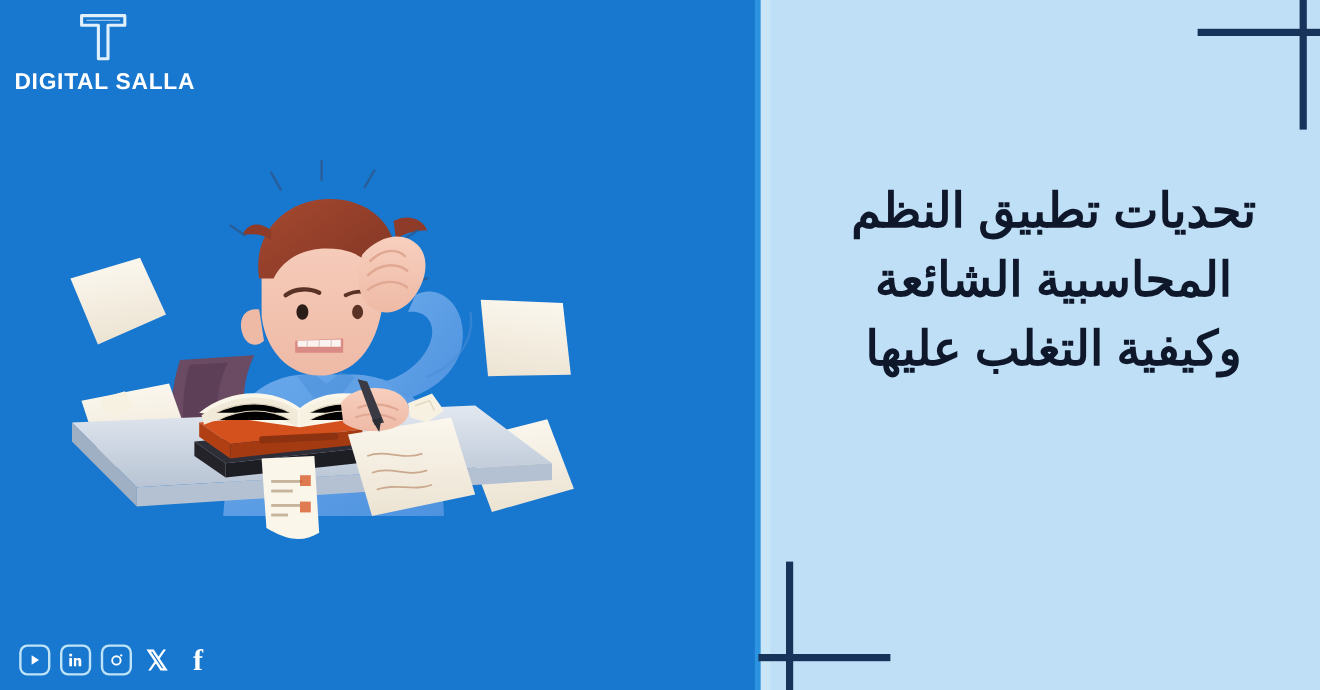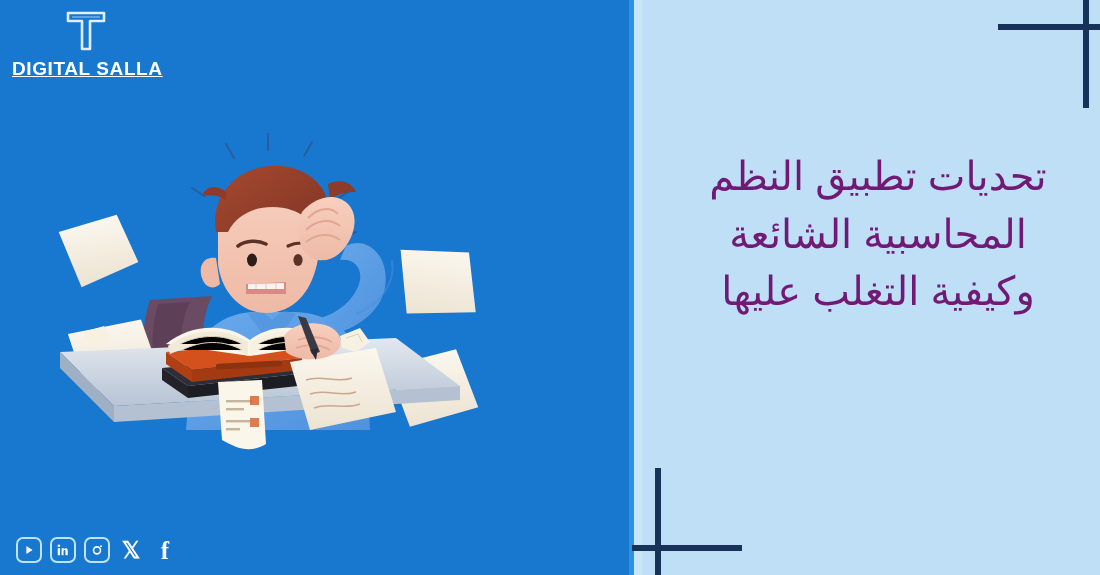--- a/index.html
+++ b/index.html
@@ -64,34 +64,33 @@
   .logo-word {
     position: absolute;
     left: 0px; top: 50px;
     width: 150px;
     text-align: center;
     color: #ffffff;
     font-size: 19px;
     font-weight: bold;
     letter-spacing: 0.6px;
     white-space: nowrap;
-    text-decoration: underline;
   }
 
   
   .headline {
     position: absolute;
     right: 52px;
     top: 148px;
     width: 340px;
     text-align: center;
     direction: rtl;
-    color: #701a75;
+    color: #0f172a;
     font-size: 40px;
-    font-weight: normal;
+    font-weight: bold;
     line-height: 1.44;
     letter-spacing: 0px;
   }
 
   
   .social-bar {
     position: absolute;
     left: 16px; top: 534px;
     height: 32px;
     display: flex;

